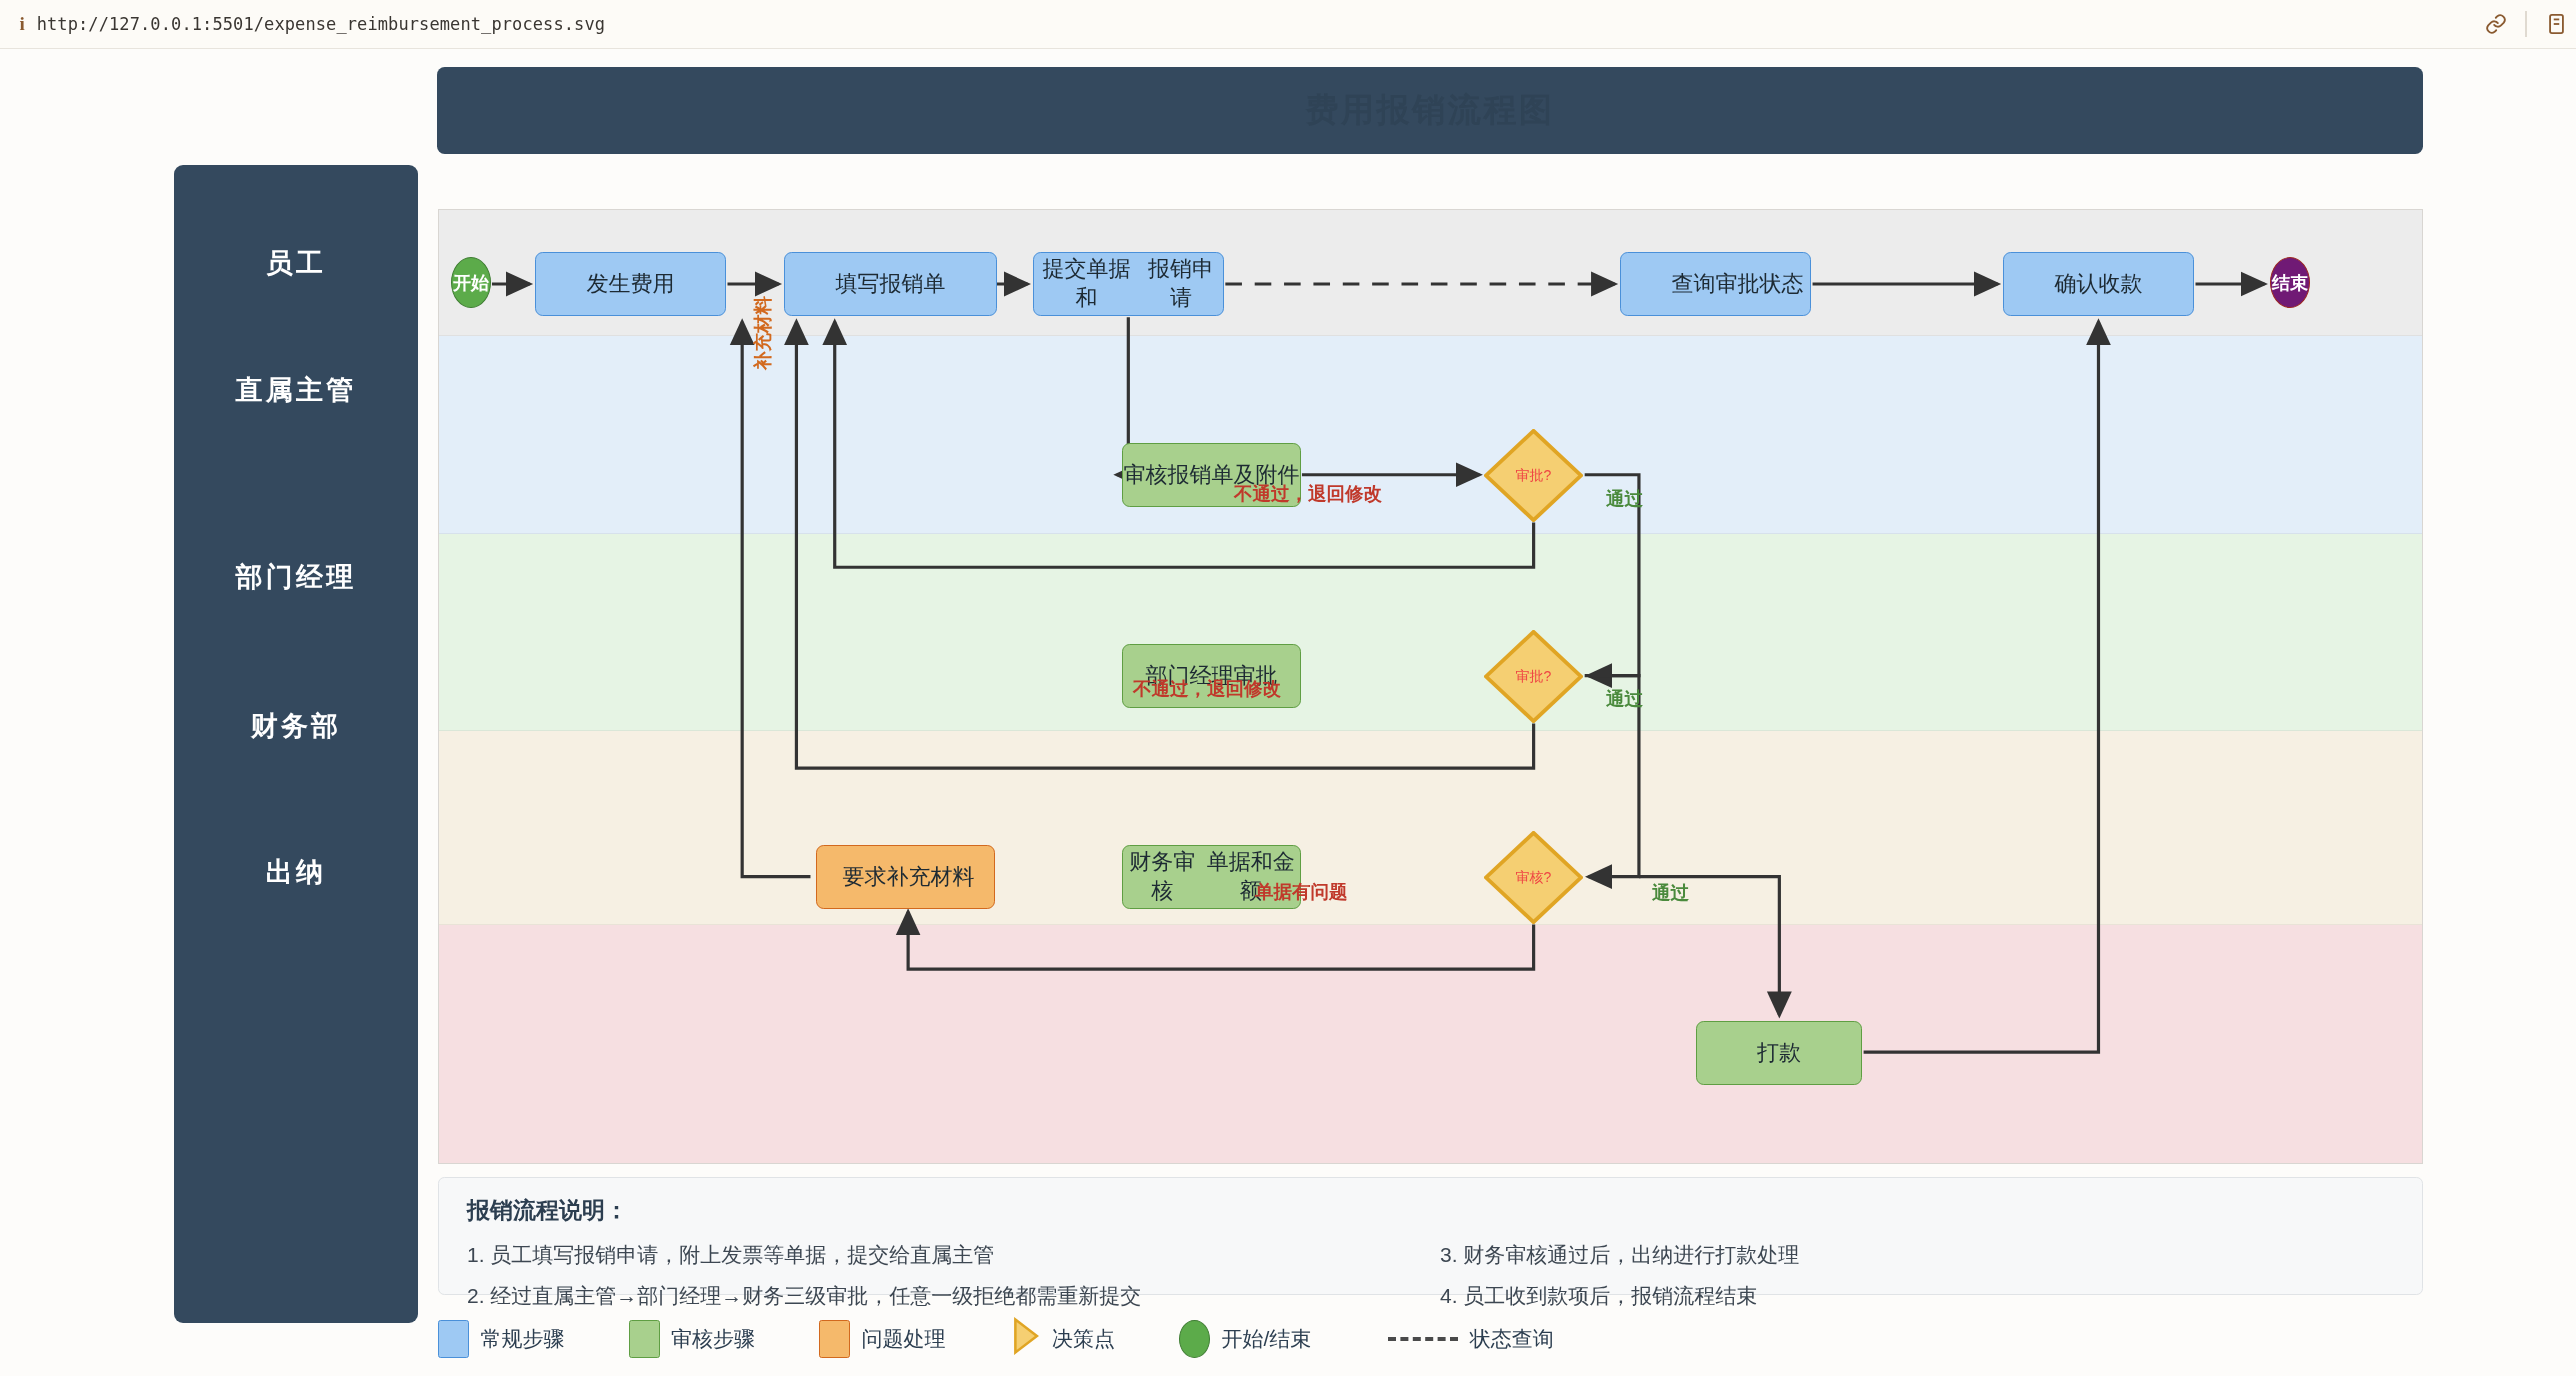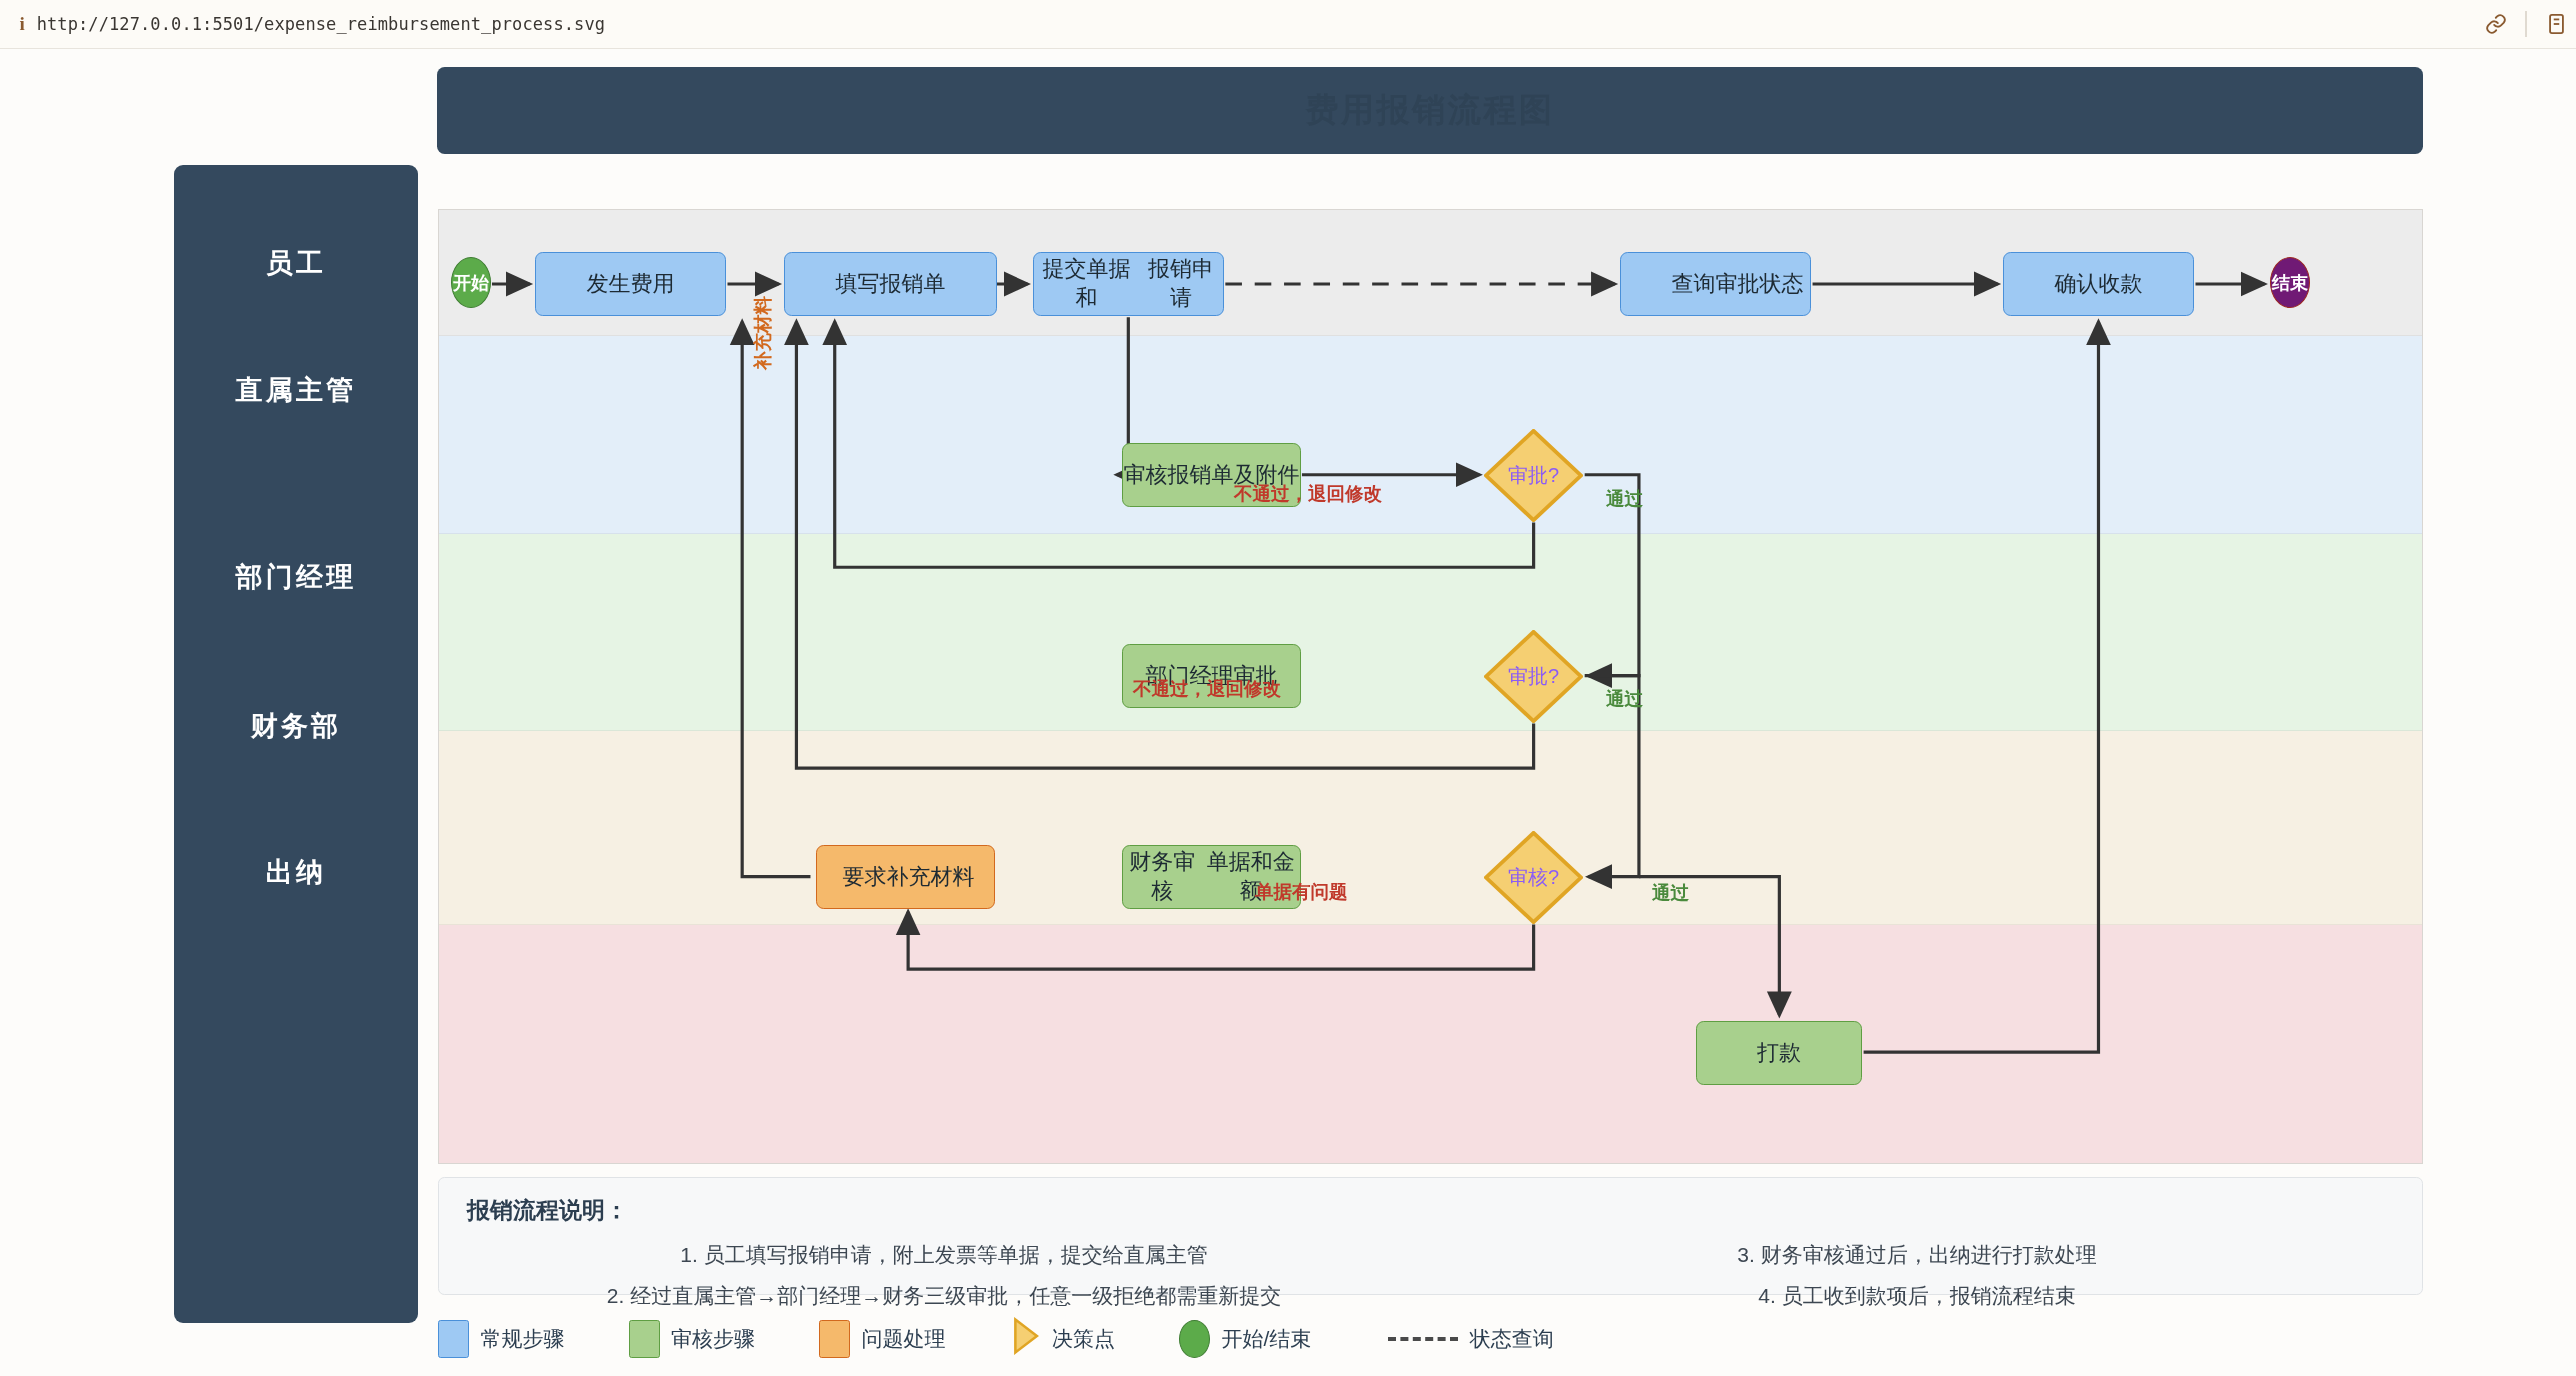--- a/index.html
+++ b/index.html
@@ -117,21 +117,21 @@
 
   .diamond {
     position: absolute;
     display: flex; align-items: center; justify-content: center;
   }
   .diamond .dshape {
     position: absolute; left: 0; top: 0; width: 100%; height: 100%;
   }
   .diamond .dlabel {
     position: relative; z-index: 2;
-    font-size: 20px; color: #8b5cf6;
+    font-size: 14px; color: #ef4444;
   }
 
   
   .edge-label {
     position: absolute; font-size: 18.5px; font-weight: bold;
     white-space: nowrap;
   }
   .edge-label.reject  { color: #c0392b; }
   .edge-label.pass    { color: #4a8a3c; }
   .edge-label.supply  {
@@ -148,21 +148,21 @@
     border: 1.3px solid #e0e3e6;
     border-radius: 6.4px;
     padding: 16.6px 28px;
   }
   #notes-title {
     font-size: 23px; font-weight: bold; color: #2c3e50;
     margin-bottom: 15.3px;
   }
   #notes-grid {
     display: grid; grid-template-columns: 1fr 1fr;
-    row-gap: 12.8px; column-gap: 19px; text-align: center;
+    row-gap: 12.8px; column-gap: 19px;
   }
   .note-item { font-size: 21px; color: #3d4752; white-space: nowrap; }
 
   
   #legend {
     position: absolute; left: 438px; top: 1267px;
     width: 1985px; height: 45px;
     display: flex; align-items: center;
   }
   .legend-item {

